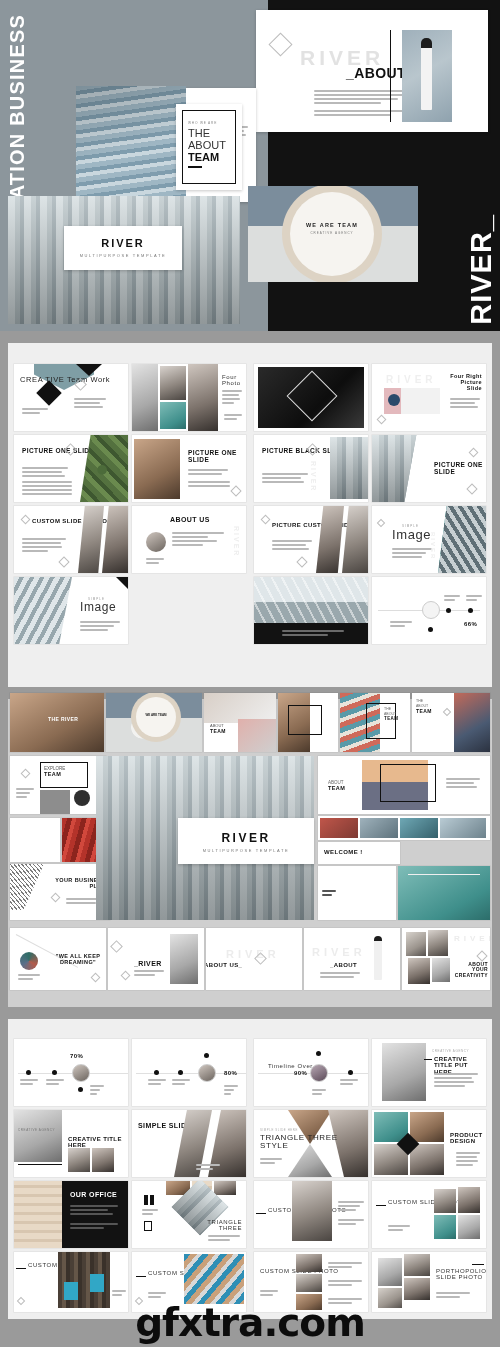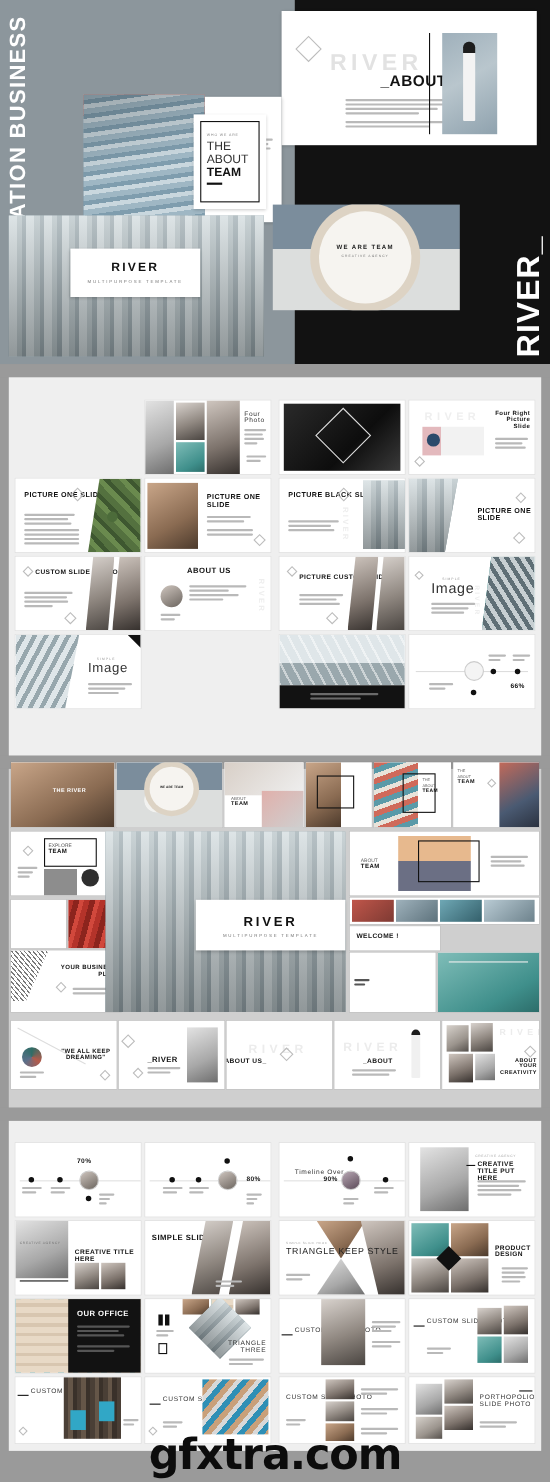--- a/index.html
+++ b/index.html
@@ -174,20 +174,36 @@
     <div class="ph img-snow" style="left:248px;top:186px;width:170px;height:96px;">
       <div style="position:absolute;left:42px;top:6px;width:84px;height:84px;border-radius:50%;background:#f6f4f0;box-shadow:0 0 0 8px #ddd3c4;"></div>
       <div style="position:absolute;left:42px;top:36px;width:84px;text-align:center;font-size:5.5px;font-weight:bold;letter-spacing:1.2px;color:#222;">WE ARE TEAM</div>
       <div style="position:absolute;left:42px;top:45px;width:84px;text-align:center;font-size:3px;letter-spacing:1px;color:#777;">CREATIVE AGENCY</div>
     </div>
   </div>
 
   <div class="band" style="top:331px;height:12px;"></div>
   <div class="sheet" style="top:343px;width:484px;height:344px;"></div>
 
+  <div class="gslide" style="left:14px;top:364px;width:114px;height:67px;">
+    <div style="position:absolute;left:20px;top:0;width:60px;height:26px;background:#7f9ea5;clip-path:polygon(0 0,100% 0,100% 40%,50% 100%,0 40%);"></div>
+    <div style="position:absolute;left:62px;top:0;width:26px;height:12px;background:#111;clip-path:polygon(0 0,100% 0,50% 100%);"></div>
+    <div class="dmd-solid" style="left:26px;top:20px;width:18px;height:18px;"></div>
+    <div class="ttl-l" style="left:6px;top:12px;font-size:7.5px;color:#222;">CREA TIVE Team Work</div>
+    <div class="dmd" style="left:62px;top:16px;width:9px;height:9px;"></div>
+    <div class="lines" style="left:60px;top:34px;width:32px;">
+        <i style="width:100%"></i>
+        <i style="width:80%"></i>
+        <i style="width:90%"></i>
+      </div>
+    <div class="lines" style="left:8px;top:44px;width:26px;">
+        <i style="width:100%"></i>
+        <i style="width:70%"></i>
+      </div>
+  </div>
 
   <div class="gslide" style="left:132px;top:364px;width:114px;height:67px;">
     <div class="ph img-gray" style="left:0;top:0;width:26px;height:67px;"></div>
     <div class="ph img-person" style="left:28px;top:2px;width:26px;height:34px;"></div>
     <div class="ph img-teal" style="left:28px;top:38px;width:26px;height:27px;"></div>
     <div class="ph img-person2" style="left:56px;top:0;width:30px;height:67px;"></div>
     <div class="ttl-l" style="left:90px;top:10px;font-size:6px;color:#333;">Four Photo</div>
     <div class="lines" style="left:90px;top:26px;width:20px;">
         <i style="width:100%"></i>
         <i style="width:86%"></i>
@@ -621,21 +637,21 @@
         <i style="width:100%"></i>
         <i style="width:70%"></i>
       </div>
   </div>
 
   <div class="gslide" style="left:254px;top:1110px;width:114px;height:67px;">
     <div class="ph img-warm" style="left:34px;top:0;width:44px;height:34px;clip-path:polygon(0 0,100% 0,50% 100%);"></div>
     <div class="ph img-person2" style="left:74px;top:0;width:40px;height:67px;clip-path:polygon(0 0,100% 0,100% 100%,40% 100%);"></div>
     <div class="ph img-gray" style="left:34px;top:34px;width:44px;height:33px;clip-path:polygon(50% 0,100% 100%,0 100%);"></div>
     <div style="position:absolute;left:6px;top:18px;font-size:2.8px;color:#aaa;letter-spacing:.6px;">SIMPLE SLIDE HERE</div>
-    <div class="ttl-l" style="left:6px;top:24px;font-size:8px;color:#222;white-space:pre-line;">TRIANGLE KEEP STYLE</div>
+    <div class="ttl-l" style="left:6px;top:24px;font-size:8px;color:#222;white-space:pre-line;">TRIANGLE THREE STYLE</div>
     <div class="lines" style="left:6px;top:48px;width:22px;">
         <i style="width:100%"></i>
         <i style="width:70%"></i>
       </div>
   </div>
 
   <div class="gslide" style="left:372px;top:1110px;width:114px;height:67px;">
     <div class="ph img-teal" style="left:2px;top:2px;width:34px;height:30px;"></div>
     <div class="ph img-warm" style="left:38px;top:2px;width:34px;height:30px;"></div>
     <div class="ph img-person" style="left:2px;top:34px;width:34px;height:31px;"></div>

